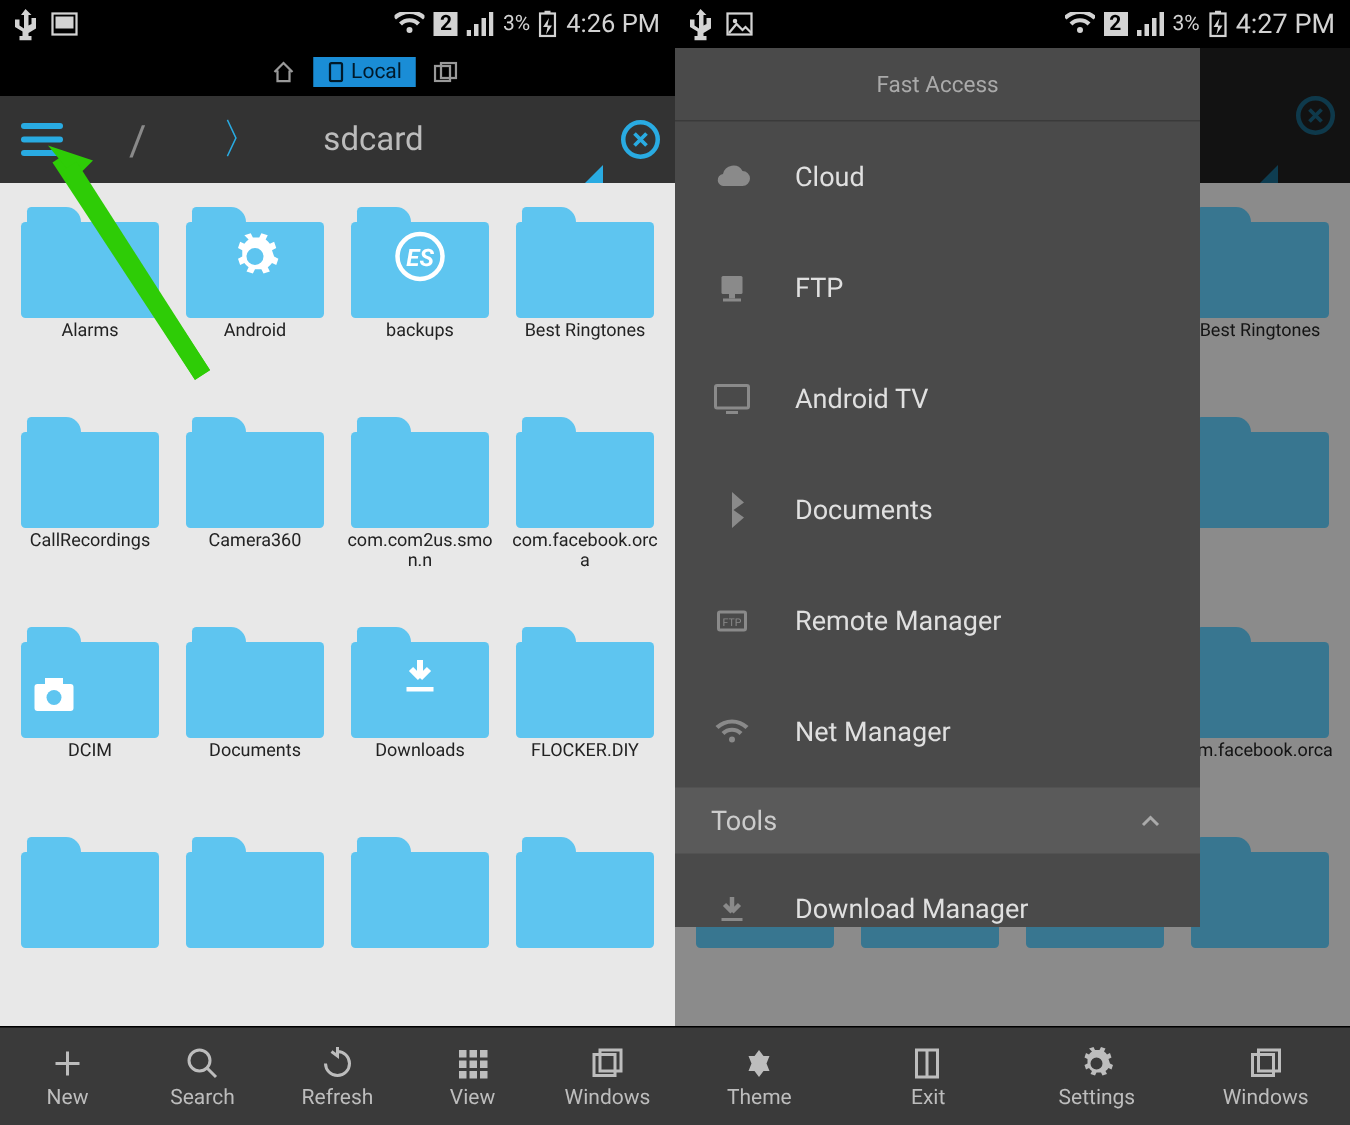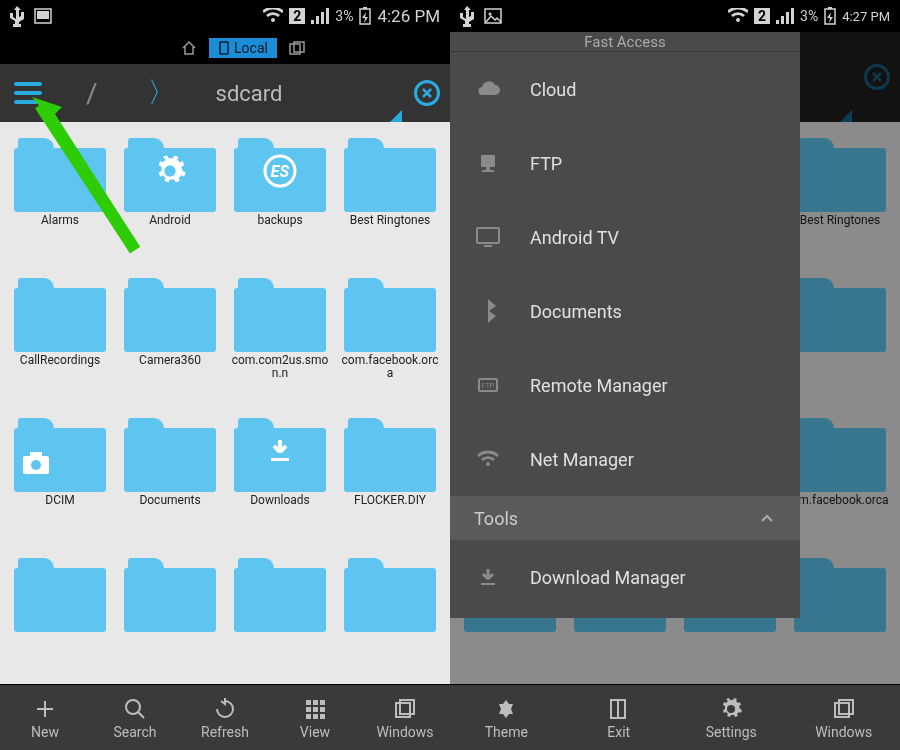--- a/index.html
+++ b/index.html
@@ -220,21 +220,21 @@
   .drawer-overlay {
     position: absolute;
     top: 32px;
     left: 0;
     width: 350px;
     bottom: 66px;
     background: #4a4a4a;
     color: #ddd;
   }
   .drawer-header {
-    height: 20px;
+    height: 49px;
     background: #4a4a4a;
     display: flex;
     align-items: center;
     justify-content: center;
     color: #aaa;
     font-size: 15px;
     border-bottom: 1px solid #3a3a3a;
   }
   .drawer-item {
     height: 74px;
@@ -571,21 +571,21 @@
     <span style="background:#d3d3d3;color:#000;font-weight:bold;padding:0 4px;font-size:14px;">2</span>
     <svg width="18" height="16" viewBox="0 0 18 16" fill="#d3d3d3">
         <path d="M0 16h3v-4H0zm5 0h3V8H5zm5 0h3V4h-3zm5 0h3V0h-3z"></path>
       </svg>
     <span style="font-size:14px;">3%</span>
     <svg width="12" height="18" viewBox="0 0 12 18">
         <rect x="1" y="2" width="10" height="15" fill="none" stroke="#d3d3d3" stroke-width="1.5"></rect>
         <rect x="4" y="0" width="4" height="2" fill="#d3d3d3"></rect>
         <path d="M7 5l-4 6h3l-1 5 4-6H6z" fill="#d3d3d3"></path>
       </svg>
-    <span style="font-size:13px;">4:27 PM</span>
+    <span style="font-size:18px;">4:27 PM</span>
   </div>
 
   <div class="right-phone-grid-wrapper">
 
     <div class="right-bg">
       <div class="titlebar" style="visibility:hidden;height:0"></div>
       <div class="breadcrumb right-breadcrumb-dim" style="height:90px;">
         <div style="flex:1"></div>
         <div class="crumb-tri" style="right:48px;"></div>
         <div class="close-x" style="opacity:0.9">

